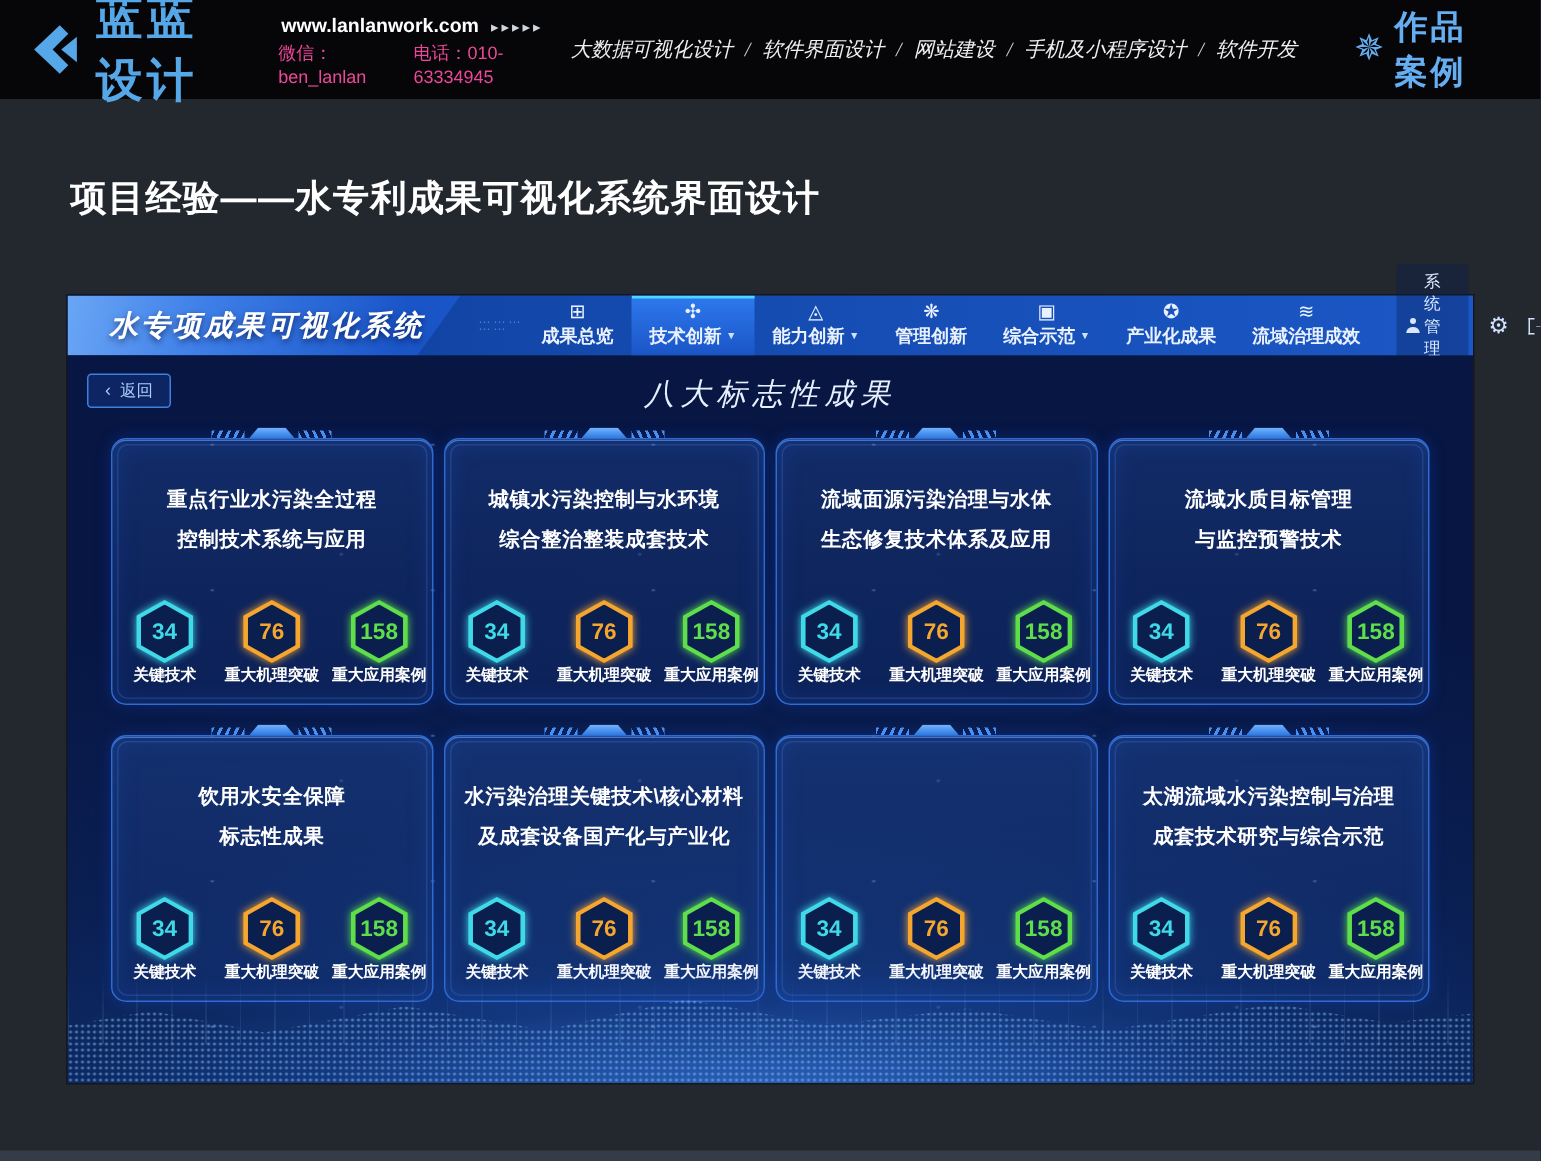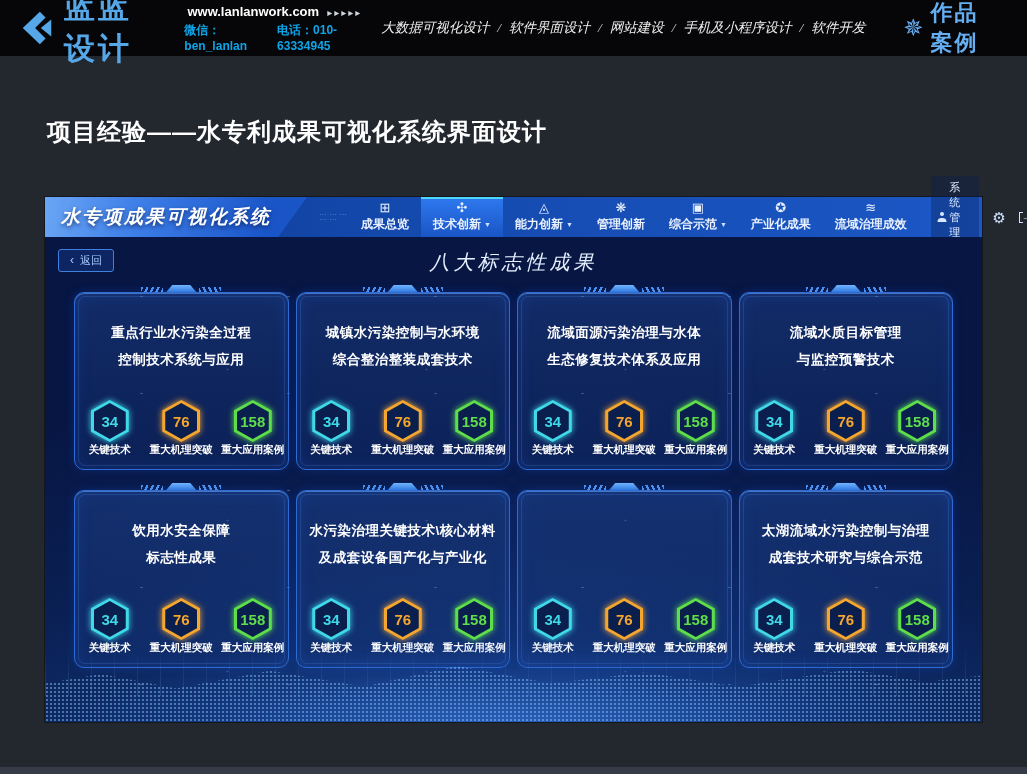--- a/index.html
+++ b/index.html
@@ -6,31 +6,31 @@
   html,body { width:1027px; height:774px; }
   body {
     background:#23272e;
     font-family:"Liberation Sans", sans-serif;
     position:relative;
     overflow:hidden;
   }
 
   
   .site-header {
-    height:56px; background:#060608;
+    height:66px; background:#060608;
     display:flex; align-items:center;
     padding:0 26px 0 18px; gap:16px;
   }
   .logo { display:flex; align-items:center; gap:8px; cursor:pointer; }
   .logo svg { display:block; }
   .logo-text { color:#55a7e8; font-size:31px; font-weight:bold; letter-spacing:3px; }
   .contact { display:flex; flex-direction:column; gap:3px; margin-left:6px;align-items:center; }
   .site-url { color:#fff; font-size:13px; font-weight:bold; }
   .url-arrows { color:#cfd6dd; font-size:10px; letter-spacing:2px; margin-left:8px; font-weight:normal; }
-  .contact-line { color:#0ea5e9; font-size:12px; display:flex; gap:16px;font-weight:bold; }
+  .contact-line { color:#ec4899; font-size:12px; display:flex; gap:16px; }
   .services { margin-left:auto; display:flex; align-items:center; font-style:italic;
               font-family:"Liberation Serif", serif; color:#efefef; font-size:13.5px; }
   .svc { cursor:pointer; white-space:nowrap; }
   .svc-sep { margin:0 8px; color:#cfcfcf; }
   .portfolio { display:flex; align-items:center; gap:7px; margin-left:22px; cursor:pointer; }
   .portfolio-icon { color:#66aef2; font-size:24px; line-height:24px; }
   .portfolio-label { color:#66aef2; font-size:22px; font-weight:bold; letter-spacing:2px; }
 
   
   .page-title {
@@ -42,21 +42,21 @@
   .dash { position:absolute; left:45px; top:197px; width:937px; height:525px;
           box-shadow:0 0 0 1px rgba(0,0,0,.4); }
   .dash-header {
     height:40px; display:flex; align-items:stretch; position:relative;
     background:linear-gradient(90deg,#0d3a94 0%,#144aae 40%,#1b57c6 100%);
   }
   .dash-logo {
     width:262px; flex:0 0 auto;
     background:linear-gradient(100deg,#6aa6f5 0%,#3d7ee8 35%,#1a55c8 85%);
     clip-path:polygon(0 0,100% 0,89% 100%,0 100%);
-    display:flex; align-items:center; padding-left:16px;
+    display:flex; align-items:center; padding-left:28px;
     color:#fff; font-size:19px; font-weight:bold; font-style:italic;
     letter-spacing:2px; text-shadow:0 2px 4px rgba(0,10,50,.6);
   }
   .dash-deco { align-self:center; margin-left:12px; color:#7fb0f5; opacity:.55;
                font-size:8px; line-height:5px; letter-spacing:2px; white-space:nowrap; }
   .dash-nav { display:flex; margin-left:auto; align-items:stretch; }
   .nav-item { display:flex; flex-direction:column; align-items:center; justify-content:center;
               padding:0 12px; color:#e9f1ff; cursor:pointer; position:relative; }
   .nav-item .ni-icon { font-size:13px; line-height:14px; }
   .nav-item .ni-row { display:flex; align-items:center; margin-top:1px; }

